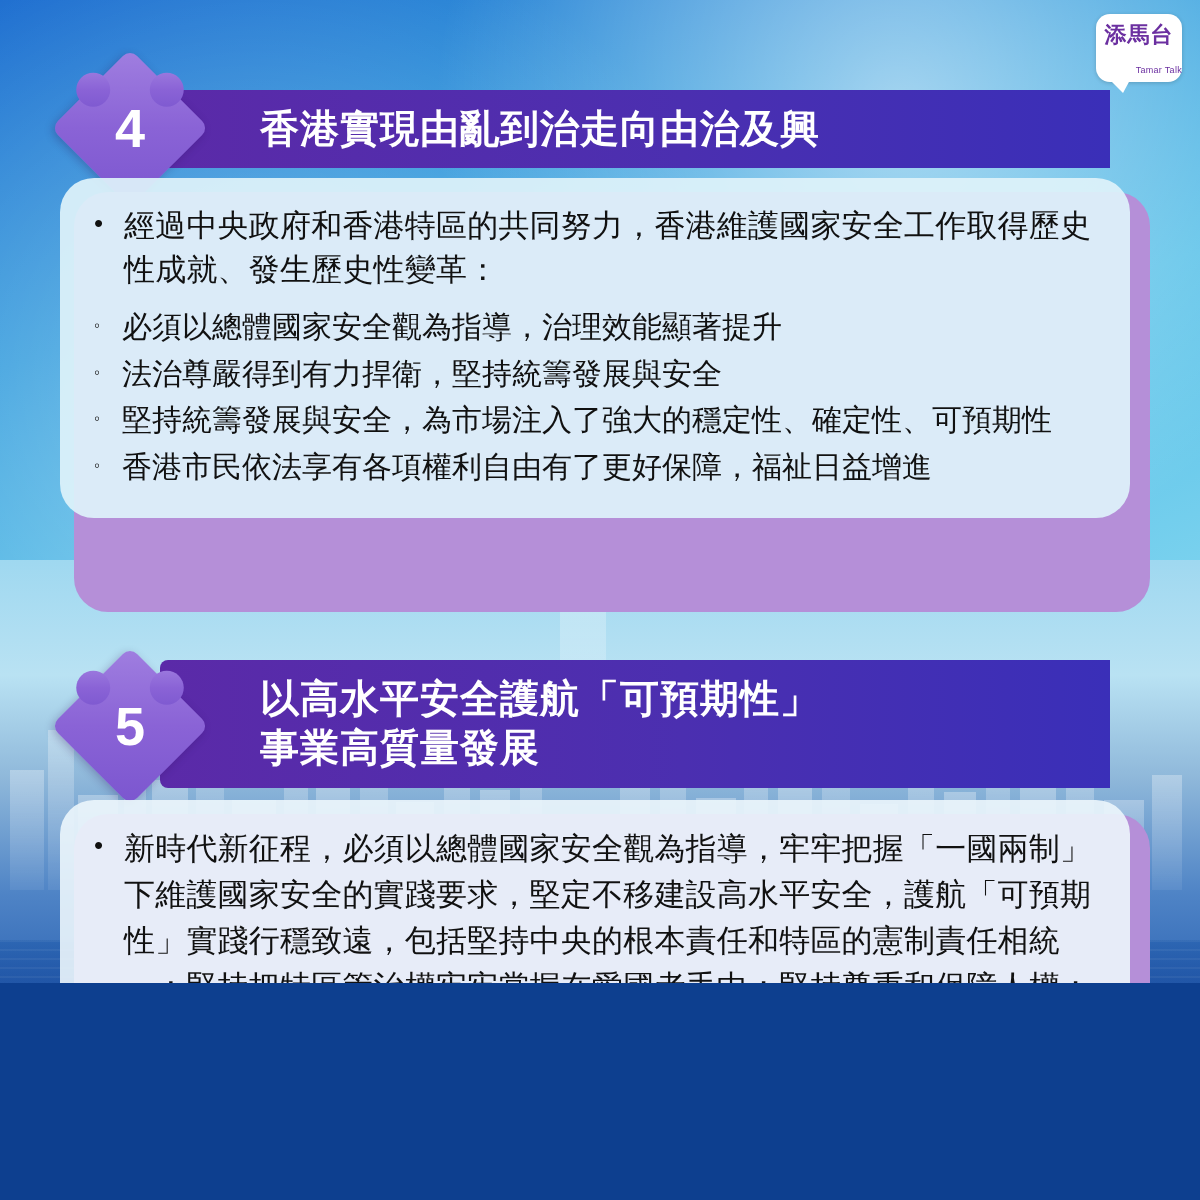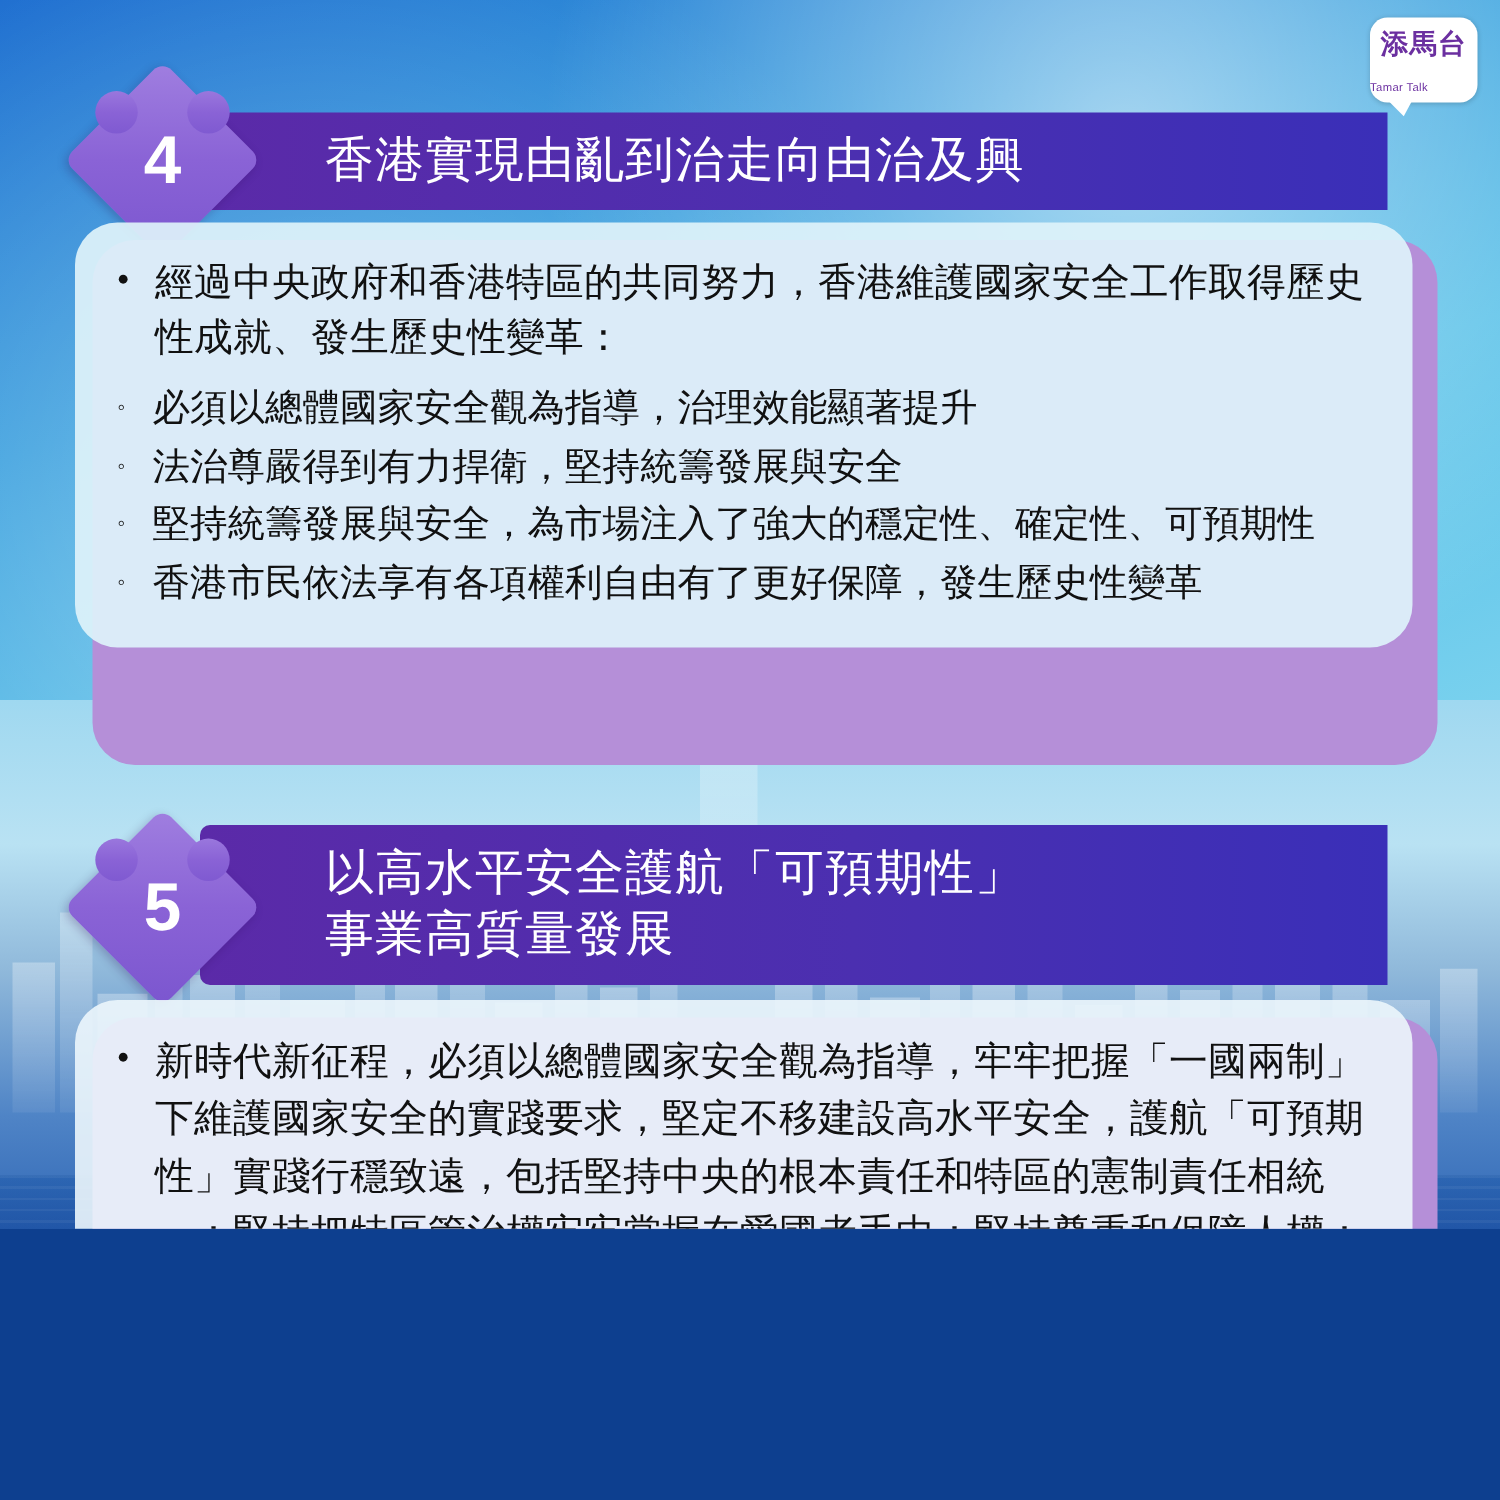--- a/index.html
+++ b/index.html
@@ -104,21 +104,21 @@
     text-align: center;
     font-size: 22px;
     font-weight: 700;
     color: #6b2fa0;
     letter-spacing: 1px;
     line-height: 1.05;
   }
   .logo-sub {
     position: absolute;
     left: 0; right: 0; bottom: 7px;
-    text-align: left;
+    text-align: right;
     font-size: 9px;
     color: #6b2fa0;
     letter-spacing: .3px;
   }
 
   
   .section {
     position: absolute;
     left: 0;
     width: 1200px;
@@ -136,21 +136,21 @@
     display: flex;
     align-items: center;
     padding-left: 100px;
     box-sizing: border-box;
   }
   .sec4 .title-bar { top: 30px; height: 78px; }
   .sec5 .title-bar { top: 20px; height: 128px; }
 
   .title-text {
     font-family: "Liberation Sans", sans-serif;
-    font-weight: 400;
+    font-weight: 700;
     font-size: 39px;
     letter-spacing: 1px;
     line-height: 1.25;
     white-space: pre-line;
   }
 
   
   .badge {
     position: absolute;
     left: 74px;
@@ -333,21 +333,21 @@
           <li>
             <span class="hollow">◦</span>
             <span class="txt">法治尊嚴得到有力捍衛，堅持統籌發展與安全</span>
           </li>
           <li>
             <span class="hollow">◦</span>
             <span class="txt">堅持統籌發展與安全，為市場注入了強大的穩定性、確定性、可預期性</span>
           </li>
           <li>
             <span class="hollow">◦</span>
-            <span class="txt">香港市民依法享有各項權利自由有了更好保障，發生歷史性變革</span>
+            <span class="txt">香港市民依法享有各項權利自由有了更好保障，福祉日益增進</span>
           </li>
         </ul>
 
       </div>
     </div>
   </div>
 
   <div class="section sec5">
 
     <div class="title-bar">

